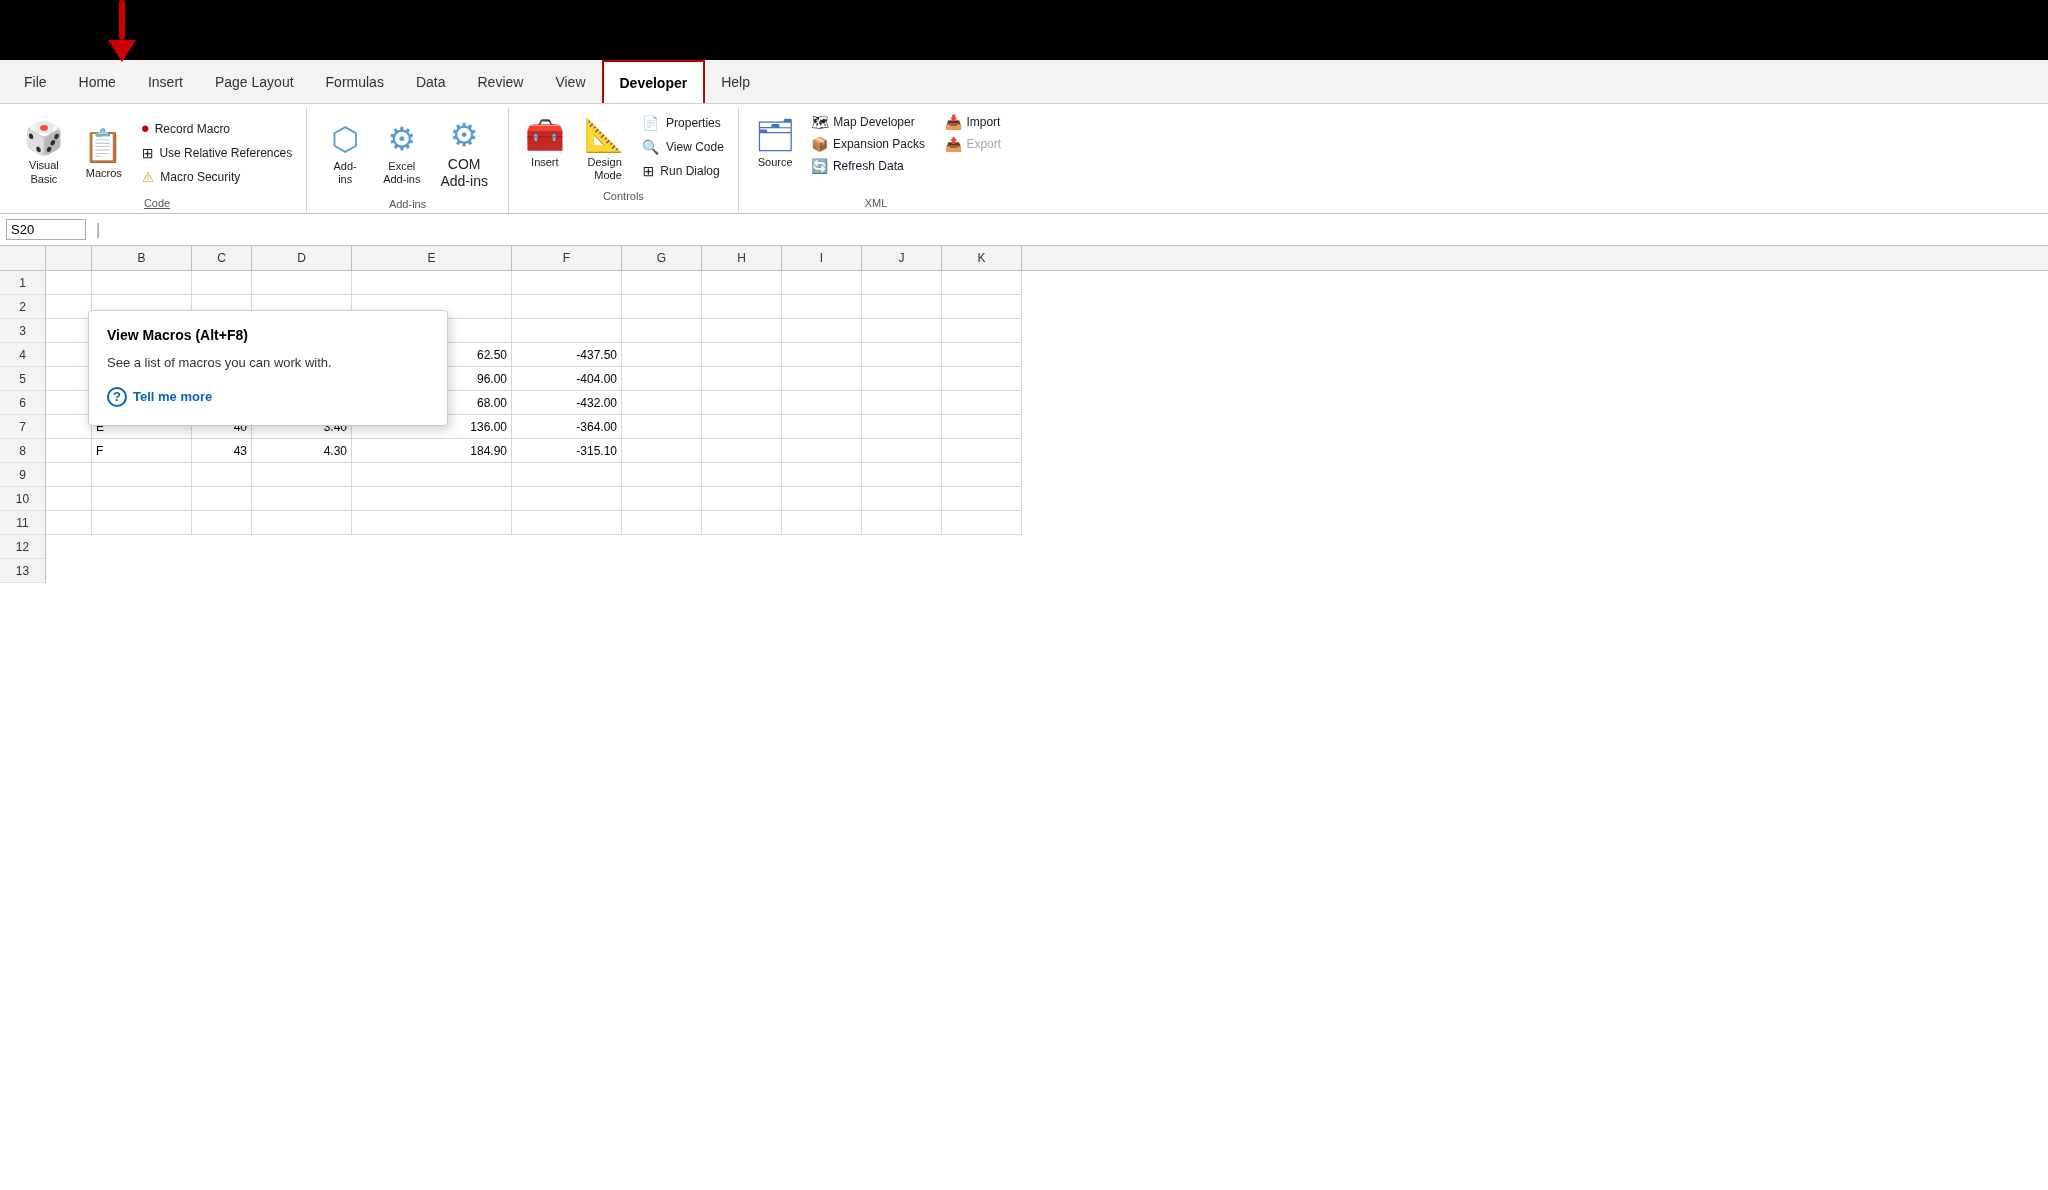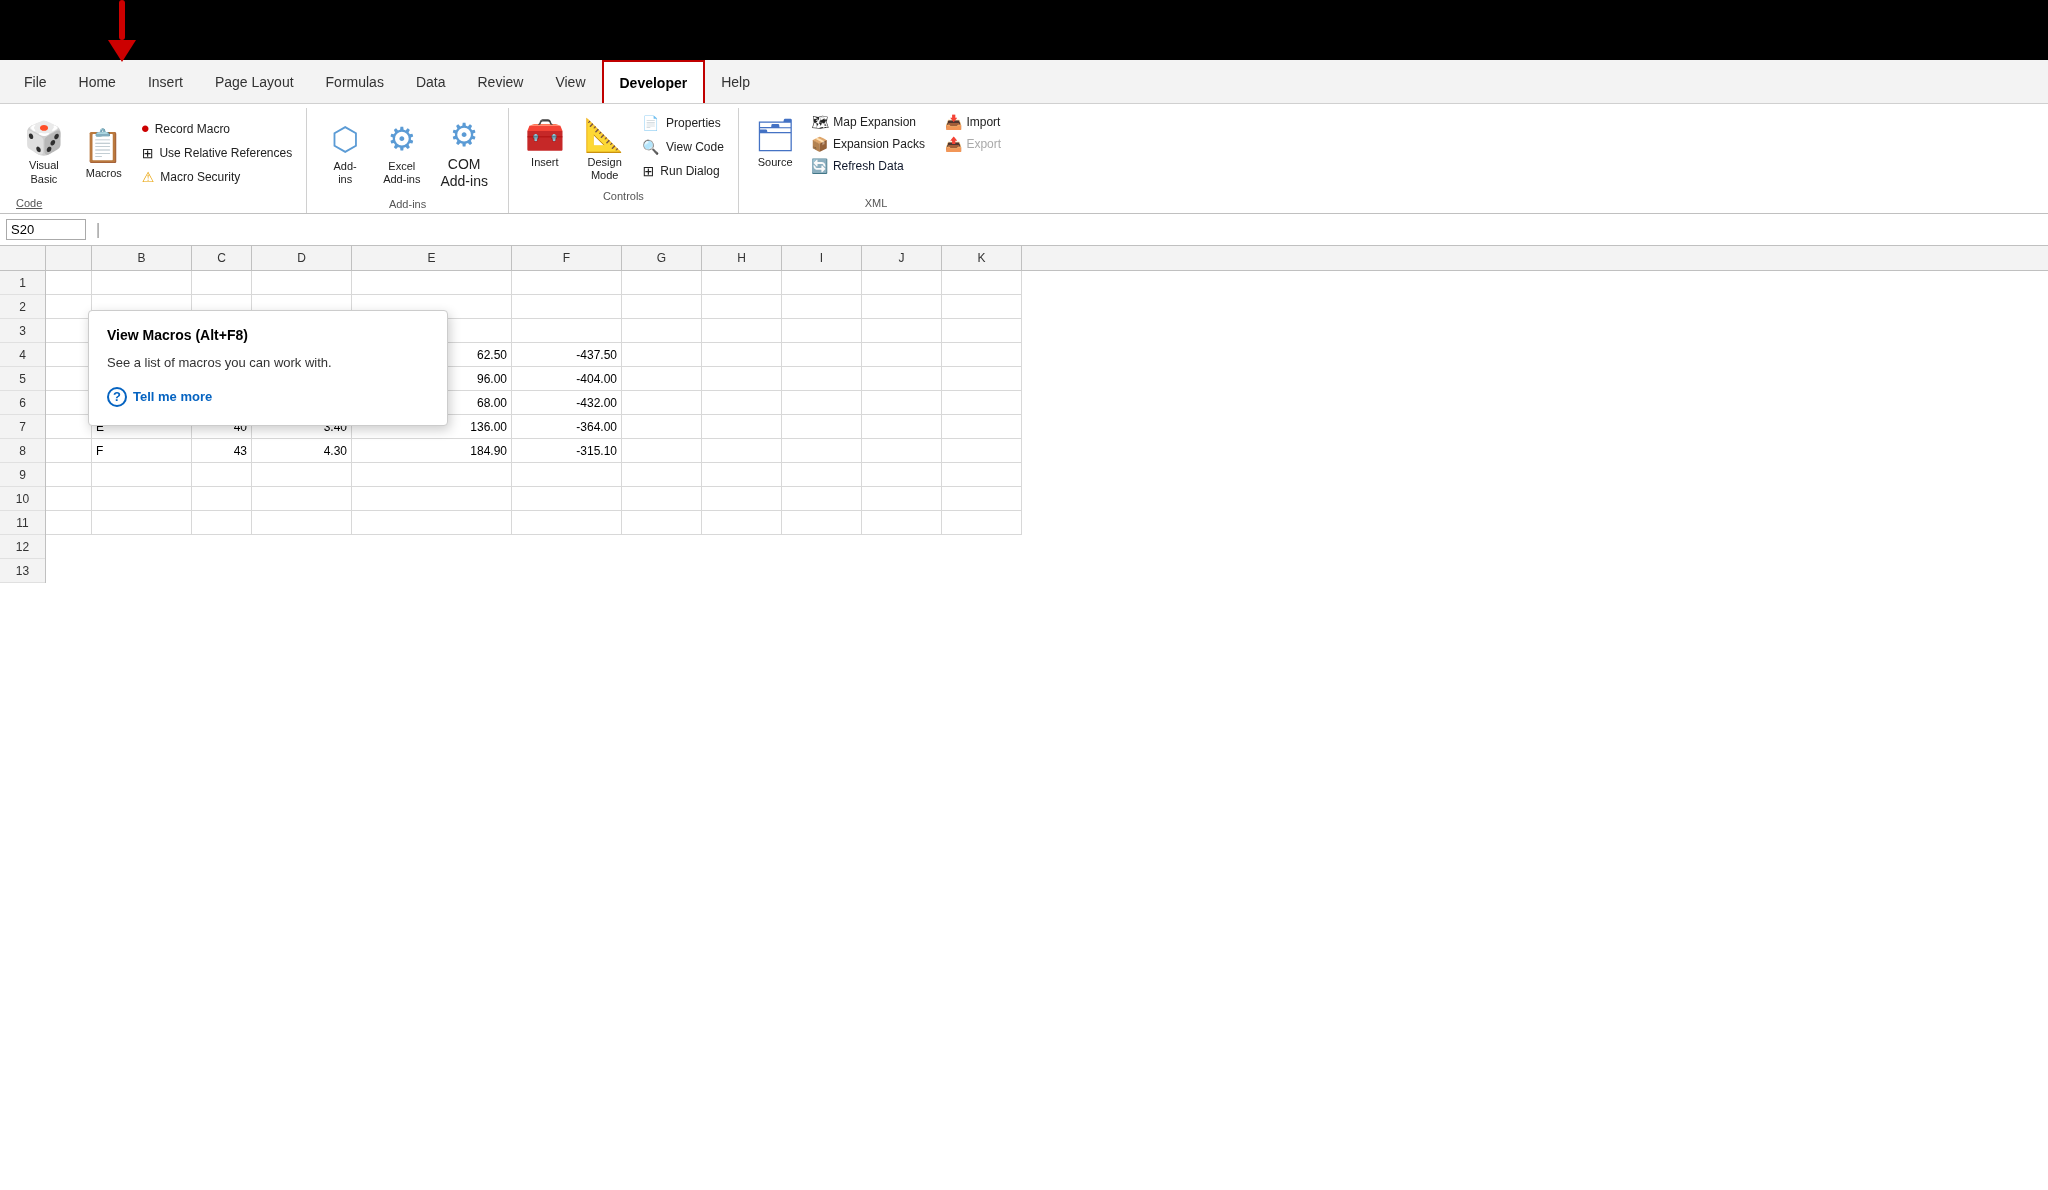--- a/index.html
+++ b/index.html
@@ -139,20 +139,21 @@
       flex: 1;
     }
     .code-group-right {
       display: flex;
       flex-direction: column;
       gap: 2px;
     }
     .code-group-label {
       font-size: 11px;
       color: #555;
+      text-align: center;
       padding-top: 4px;
       text-decoration: underline;
     }
 
     .xml-group {
       display: flex;
       flex-direction: column;
       padding: 4px 8px;
     }
     .xml-group-top {
@@ -375,21 +376,21 @@
   </div>
 
   <div class="controls-group">
     <div class="controls-top">
       <button class="ribbon-btn">
         <span class="icon" style="font-size:32px; color:#333;">🧰</span>
         <span style="font-size:11px;">Insert</span>
       </button>
       <button class="ribbon-btn">
         <span class="icon" style="font-size:32px; color:#333;">📐</span>
-        <span style="font-size:11px; line-height:1.2;">Design<br>Mode</span>
+        <span style="font-size:11px; line-height:1.2;text-align:right;">Design<br>Mode</span>
       </button>
       <div class="controls-right">
         <button class="ribbon-btn-small">
           <span class="icon-sm" style="font-size:14px;">📄</span>
           <span>Properties</span>
         </button>
         <button class="ribbon-btn-small">
           <span class="icon-sm" style="font-size:14px; color:#5b9bd5;">🔍</span>
           <span>View Code</span>
         </button>
@@ -406,21 +407,21 @@
     <div class="xml-group-top">
       <div class="xml-left">
         <button class="ribbon-btn">
           <span class="icon" style="font-size:32px; color:#4472c4;">🗂</span>
           <span style="font-size:11px;">Source</span>
         </button>
       </div>
       <div class="xml-right">
         <div class="xml-right-btn enabled">
           <span style="font-size:14px;">🗺</span>
-          <span>Map Expansion</span>
+          <span>Map Developer</span>
         </div>
         <div class="xml-right-btn enabled">
           <span style="font-size:14px;">📦</span>
           <span>Expansion Packs</span>
         </div>
         <div class="xml-right-btn">
           <span style="font-size:14px; color:#aaa;">🔄</span>
           <span style="color:#0f172a;">Refresh Data</span>
         </div>
       </div>

